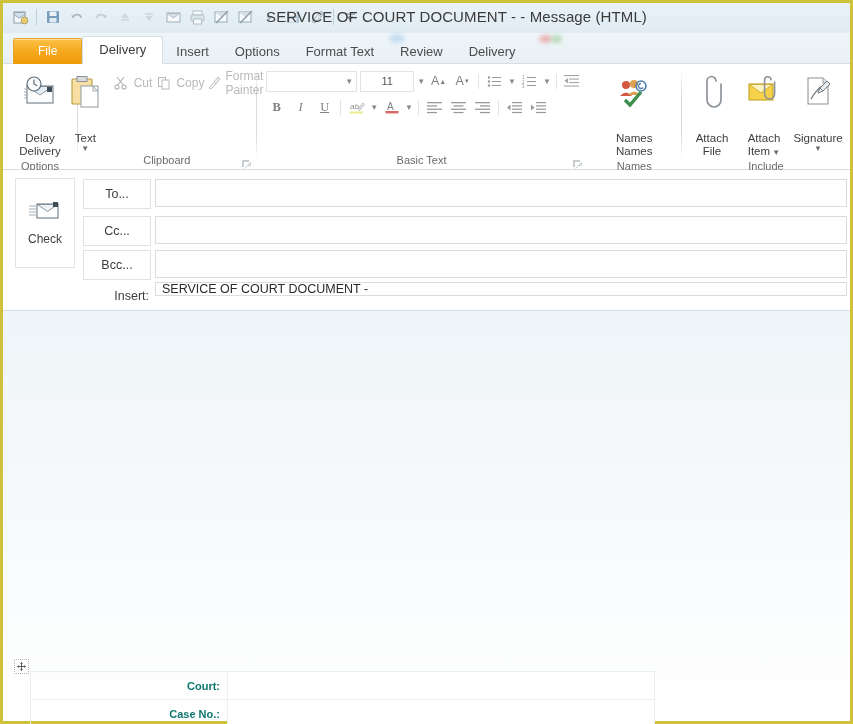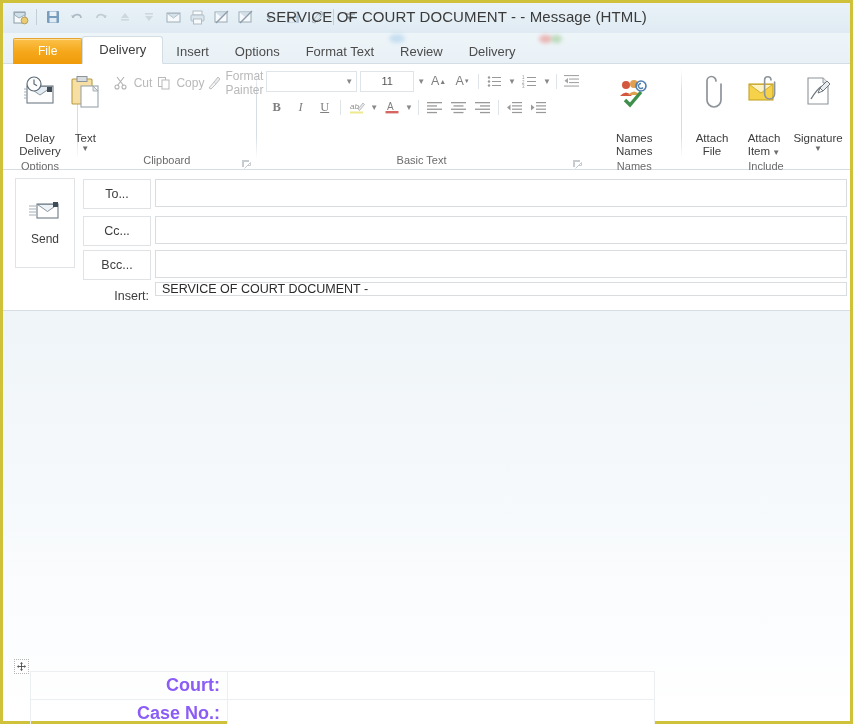--- a/index.html
+++ b/index.html
@@ -112,21 +112,21 @@
   .subjlabel{position:absolute;left:80px;width:66px;height:24px;
     font-size:12.5px;color:#3d3d3d;display:flex;align-items:center;justify-content:flex-end;}
 
   
   .bodyarea{position:relative;height:auto;background:#fefeff;padding:0;}
   .movehandle{position:absolute;left:11px;top:348px;width:13px;height:13px;
     border:1px dotted #b7b7b7;background:#fdfdfd;display:flex;align-items:center;justify-content:center;}
   .doctable{position:absolute;left:27px;top:360px;width:625px;border-collapse:collapse;}
   .doctable td{border:1px solid #eceff1;padding:0;height:27px;vertical-align:middle;}
   .doctable td.lblcell{width:189px;text-align:right;padding-right:7px;
-    font-size:18px;font-weight:bold;color:#8b5cf6;}
+    font-size:11px;font-weight:bold;color:#0f766e;}
   .doctable td.valcell{background:#fff;}
 </style>
 </head>
 <body>
 
 <div class="window">
 
   <div class="titlebar">
     <div class="qat">
       <span class="qicon">
@@ -514,21 +514,21 @@
   <div class="headerarea">
     <div class="sendbtn">
       <span>
         <svg width="34" height="24" viewBox="0 0 34 24">
           <rect x="9" y="4" width="21" height="14" fill="#ffffff" stroke="#6f7c86" stroke-width="1.1"></rect>
           <path d="M9.5 4.5 L29.5 4.5 L19.5 11.5 Z" fill="#eef3f7" stroke="#6f7c86" stroke-width=".8"></path>
           <rect x="25" y="2" width="5" height="5" fill="#3f4c55"></rect>
           <path d="M1 6 h7 M1 9 h7 M1 12 h7 M1 15 h7" stroke="#98a5af" stroke-width=".9"></path>
         </svg>
       </span>
-      <span class="lbl">Send</span>
+      <span class="lbl">Check</span>
     </div>
 
     <div class="fieldbtn" style="top:9px">To...</div>
     <div class="fieldbtn" style="top:46px">Cc...</div>
     <div class="fieldbtn" style="top:80px">Bcc...</div>
 
     <div class="fieldbox" style="top:9px"></div>
     <div class="fieldbox" style="top:46px"></div>
     <div class="fieldbox" style="top:80px"></div>
 

